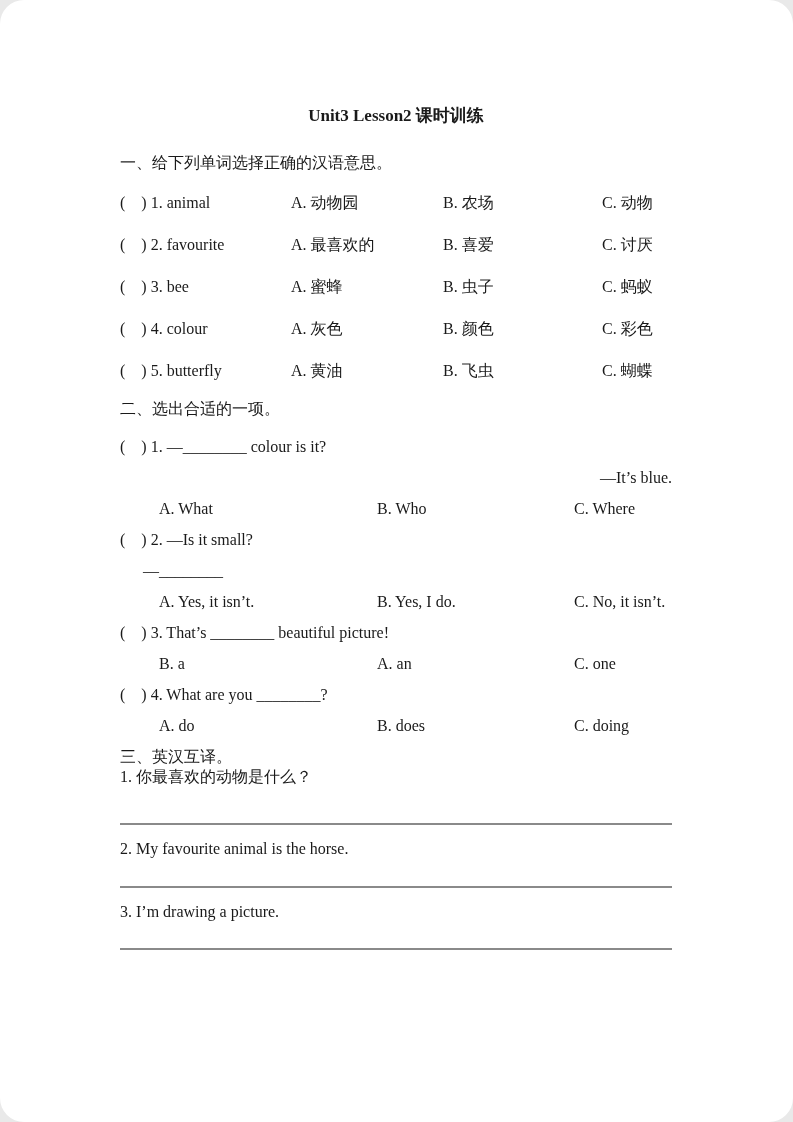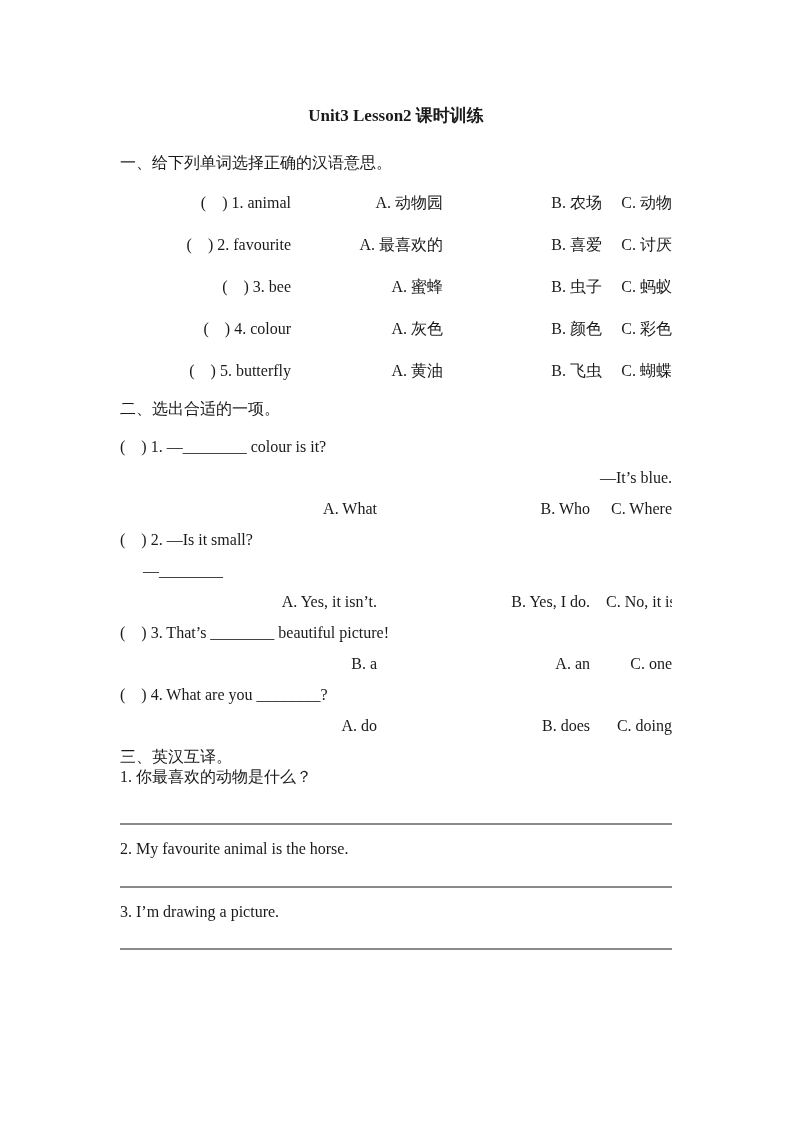--- a/index.html
+++ b/index.html
@@ -7,33 +7,34 @@
     position:relative;
     width:793px;height:1122px;
     margin:0 auto;
     background:#ffffff;
     box-sizing:border-box;
     padding:105px 121px 0 120px;
     font-family:"Liberation Serif","DejaVu Serif",serif;
     font-size:16px;line-height:20px;
     color:#1a1a1a;
     overflow:hidden;
+    border-radius:24px;
   }
   .title{
     font-size:17px;
     font-weight:bold;
     text-align:center;
     line-height:22px;
     white-space:pre;
   }
   .heading{white-space:pre;}
   .line{white-space:pre;}
-  .cell{white-space:pre;overflow:hidden;text-align:right;}
+  .cell{white-space:pre;overflow:hidden;}
   .row4{display:grid;grid-template-columns:171px 152px 159px auto;}
-  .row3{display:grid;grid-template-columns:218px 197px auto;margin-left:39px;gap:16px;}
+  .row3{display:grid;grid-template-columns:218px 197px auto;margin-left:39px;}
   .ind-reply{margin-left:40px;text-align:right;}
   .ind-blank{margin-left:23px;}
   .answer-line{height:0;border-bottom:2px solid #8a8a8a;width:100%;}
   .mt-26{margin-top:26px}
   .mt-22{margin-top:22px}
   .mt-21{}
   .mt-20{margin-top:20px}
   .mt-18{margin-top:18px}
   .mt-14{margin-top:14px}
   .mt-11{margin-top:11px}

